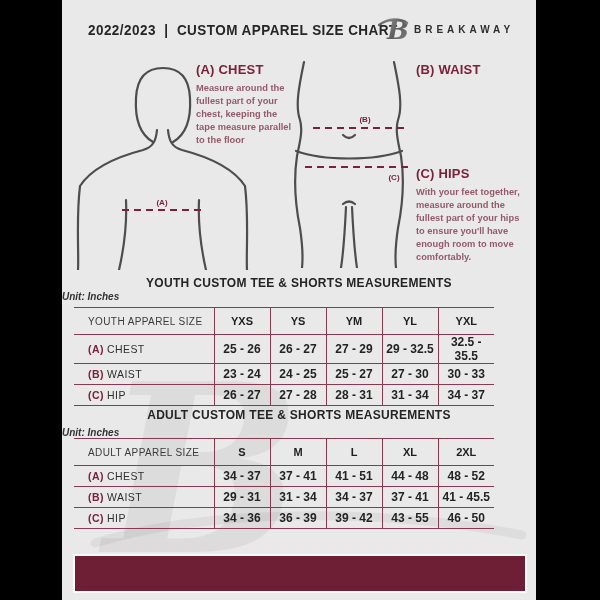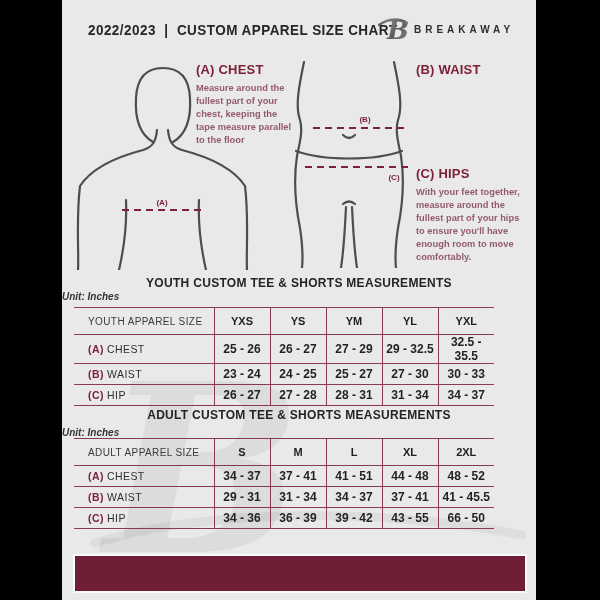--- a/index.html
+++ b/index.html
@@ -196,20 +196,20 @@
             <td>34 - 37</td>
             <td>37 - 41</td>
             <td>41 - 45.5</td>
           </tr>
           <tr>
             <td><span class="pfx">(C)</span> HIP</td>
             <td>34 - 36</td>
             <td>36 - 39</td>
             <td>39 - 42</td>
             <td>43 - 55</td>
-            <td>66 - 50</td>
+            <td>46 - 50</td>
           </tr>
         </tbody>
     </table>
 
     <div class="footer-bar"></div>
   </div>
 </div>
 
 </body></html>

